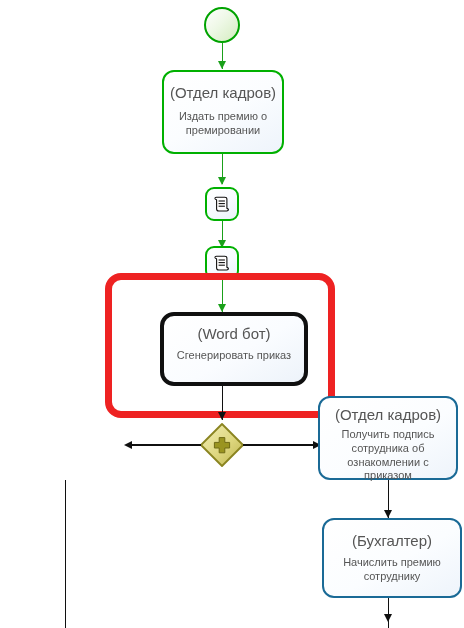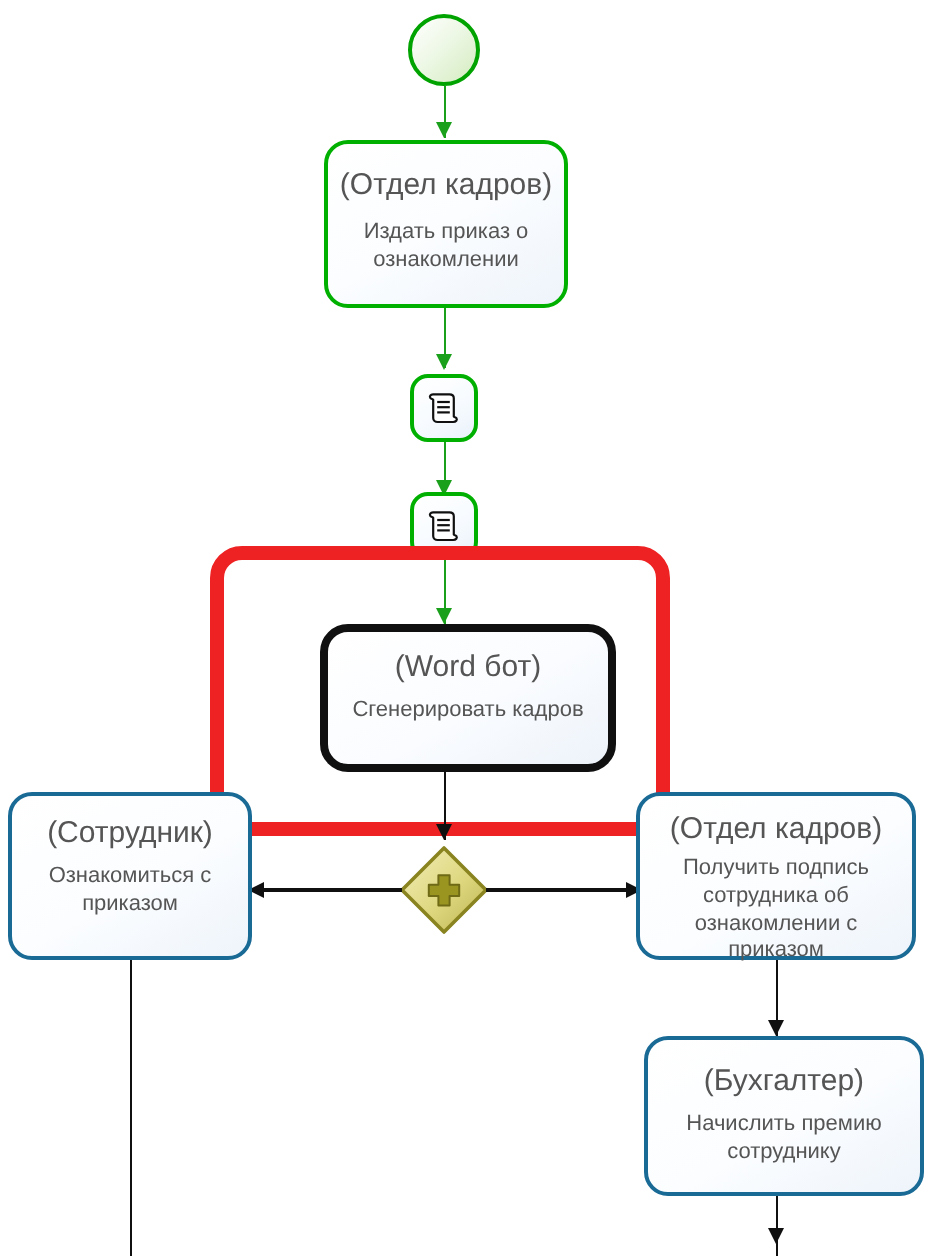--- a/index.html
+++ b/index.html
@@ -142,21 +142,21 @@
 
 <div id="canvas">
 
   <div class="start-event" style="left:204px; top:7px; width:36px; height:36px;"></div>
 
   <div class="conn-green" style="left:221.5px; top:43px; width:1.6px; height:26px;"></div>
   <div class="arrow-down-green" style="left:217.5px; top:61px;"></div>
 
   <div class="task-green" style="left:162px; top:70px; width:122px; height:84px;">
     <div class="node-text role-line" style="top:12px;">(Отдел кадров)</div>
-    <div class="node-text name-line" style="top:38px; padding:0 12px;">Издать приказ о ознакомлении</div>
+    <div class="node-text name-line" style="top:38px; padding:0 12px;">Издать премию о премировании</div>
   </div>
 
   <div class="conn-green" style="left:221.5px; top:154px; width:1.6px; height:30px;"></div>
   <div class="arrow-down-green" style="left:217.5px; top:177px;"></div>
 
   <div class="script-task" style="left:205px; top:187px; width:34px; height:34px;">
     <svg width="20" height="20" viewBox="0 0 20 20">
       <path d="M4.5 3.2 C3.2 3.2 2.6 4.2 3.2 5.0 C3.8 5.7 4.3 5.3 4.6 5.9
                L4.6 15.0 C4.6 16.2 5.6 17.0 6.8 17.0 L14.6 17.0
                C16.0 17.0 16.8 16.0 16.2 15.1 C15.7 14.4 15.2 14.8 14.9 14.2
@@ -182,21 +182,21 @@
     </svg>
   </div>
 
   <div class="conn-green" style="left:221.5px; top:280px; width:1.6px; height:32px;"></div>
   <div class="arrow-down-green" style="left:217.5px; top:304px;"></div>
 
   <div class="highlight-rect" style="left:105px; top:273px; width:230px; height:145px;"></div>
 
   <div class="task-black" style="left:160px; top:312px; width:148px; height:74px;">
     <div class="node-text role-line" style="top:9px;">(Word бот)</div>
-    <div class="node-text name-line" style="top:33px; padding:0 4px;">Сгенерировать кадров</div>
+    <div class="node-text name-line" style="top:33px; padding:0 4px;">Сгенерировать приказ</div>
   </div>
 
   <div class="conn" style="left:221.5px; top:386px; width:1.4px; height:34px;"></div>
   <div class="arrow-down" style="left:217.5px; top:412px;"></div>
 
   <div class="gateway" style="left:199px; top:422px; width:46px; height:46px;">
     <svg width="46" height="46" viewBox="0 0 46 46">
       <defs>
         <linearGradient id="gwgrad" x1="0" y1="0" x2="1" y2="1">
           <stop offset="0%" stop-color="#f2eeb8"></stop>
@@ -208,24 +208,20 @@
       <path d="M20.2 12.6 h5.6 v4.8 h4.8 v5.6 h-4.8 v4.8 h-5.6 v-4.8 h-4.8 v-5.6 h4.8 z" fill="#9a9420" stroke="#6f6a15" stroke-width="1" stroke-linejoin="round" transform="translate(0,3)"></path>
     </svg>
   </div>
 
   <div class="conn" style="left:130px; top:444.2px; width:71px; height:1.4px;"></div>
   <div class="arrow-left" style="left:124px; top:440.5px;"></div>
 
   <div class="conn" style="left:243px; top:444.2px; width:72px; height:1.4px;"></div>
   <div class="arrow-right" style="left:313px; top:440.5px;"></div>
 
-  <div class="task-blue" style="left:4px; top:396px; width:122px; height:84px;">
-    <div class="node-text role-line" style="top:10px;">(Сотрудник)</div>
-    <div class="node-text name-line" style="top:34px; padding:0 10px;">Ознакомиться с приказом</div>
-  </div>
 
   <div class="conn" style="left:64.5px; top:480px; width:1.4px; height:148px;"></div>
 
   <div class="task-blue" style="left:318px; top:396px; width:140px; height:84px;">
     <div class="node-text role-line" style="top:8px;">(Отдел кадров)</div>
     <div class="node-text name-line" style="top:30px; padding:0 4px;">Получить подпись сотрудника об ознакомлении с приказом</div>
   </div>
 
   <div class="conn" style="left:387.5px; top:480px; width:1.4px; height:38px;"></div>
   <div class="arrow-down" style="left:383.5px; top:510px;"></div>

